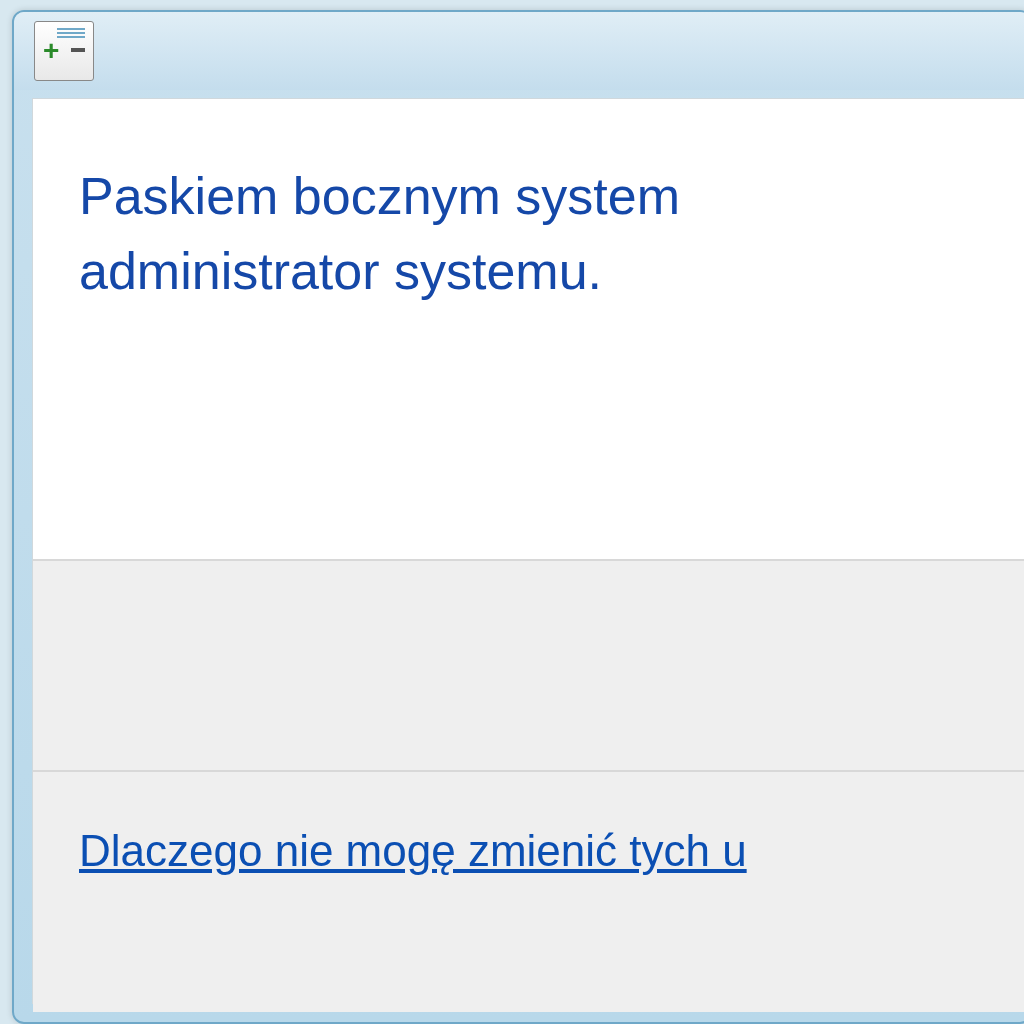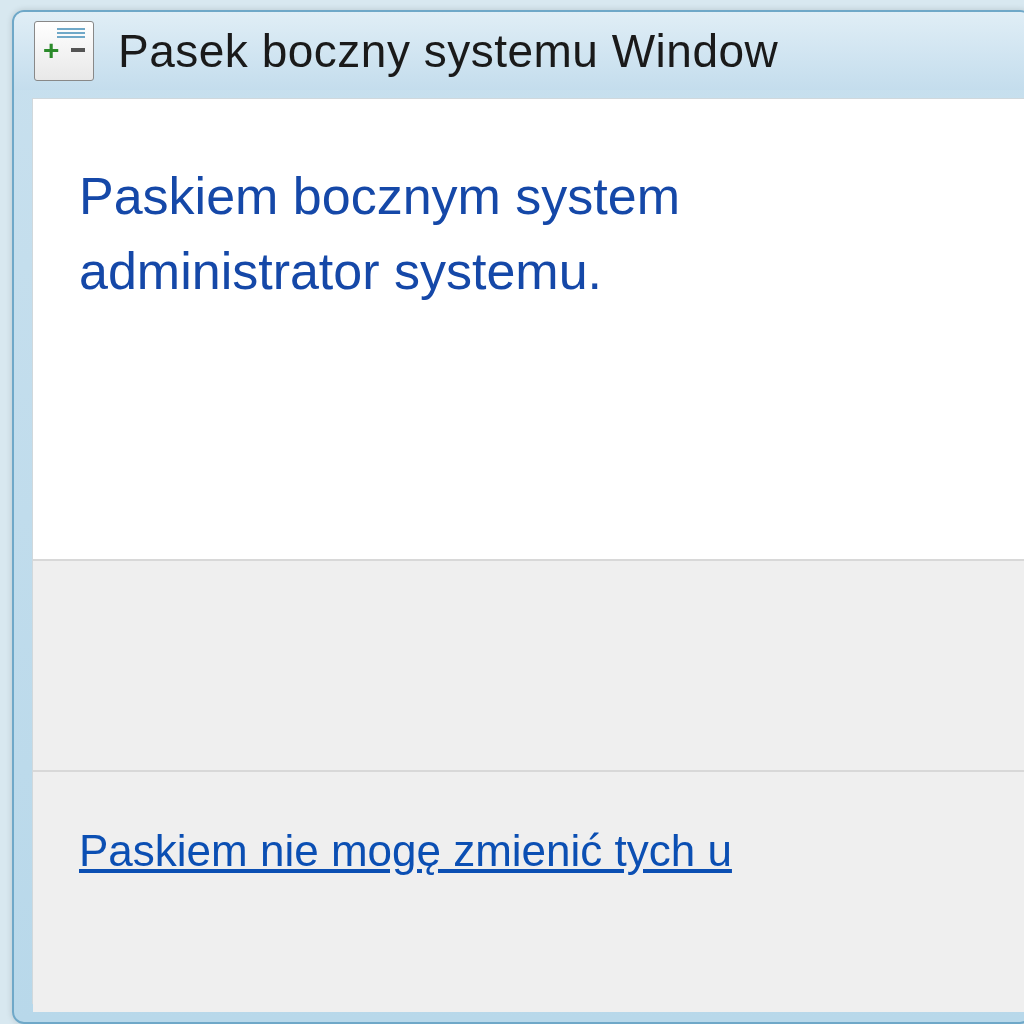--- a/index.html
+++ b/index.html
@@ -139,25 +139,24 @@
       <div class="app-icon-inner">
         <div class="stripes">
           <div class="stripe"></div>
           <div class="stripe"></div>
           <div class="stripe"></div>
         </div>
         <div class="plus">+</div>
         <div class="minus"></div>
       </div>
     </div>
-    <div class="title-text">Pasek boczny systemu Window</div>
   </div>
   <div class="client-area">
     <div class="message-panel">
       <div class="message-text">Paskiem bocznym system</div>
       <div class="message-text">administrator systemu.</div>
     </div>
     <div class="middle-panel"></div>
     <div class="link-panel">
-      <span class="help-link">Paskiem nie mogę zmienić tych u</span>
+      <span class="help-link">Dlaczego nie mogę zmienić tych u</span>
     </div>
   </div>
 </div>
 
 </body></html>

